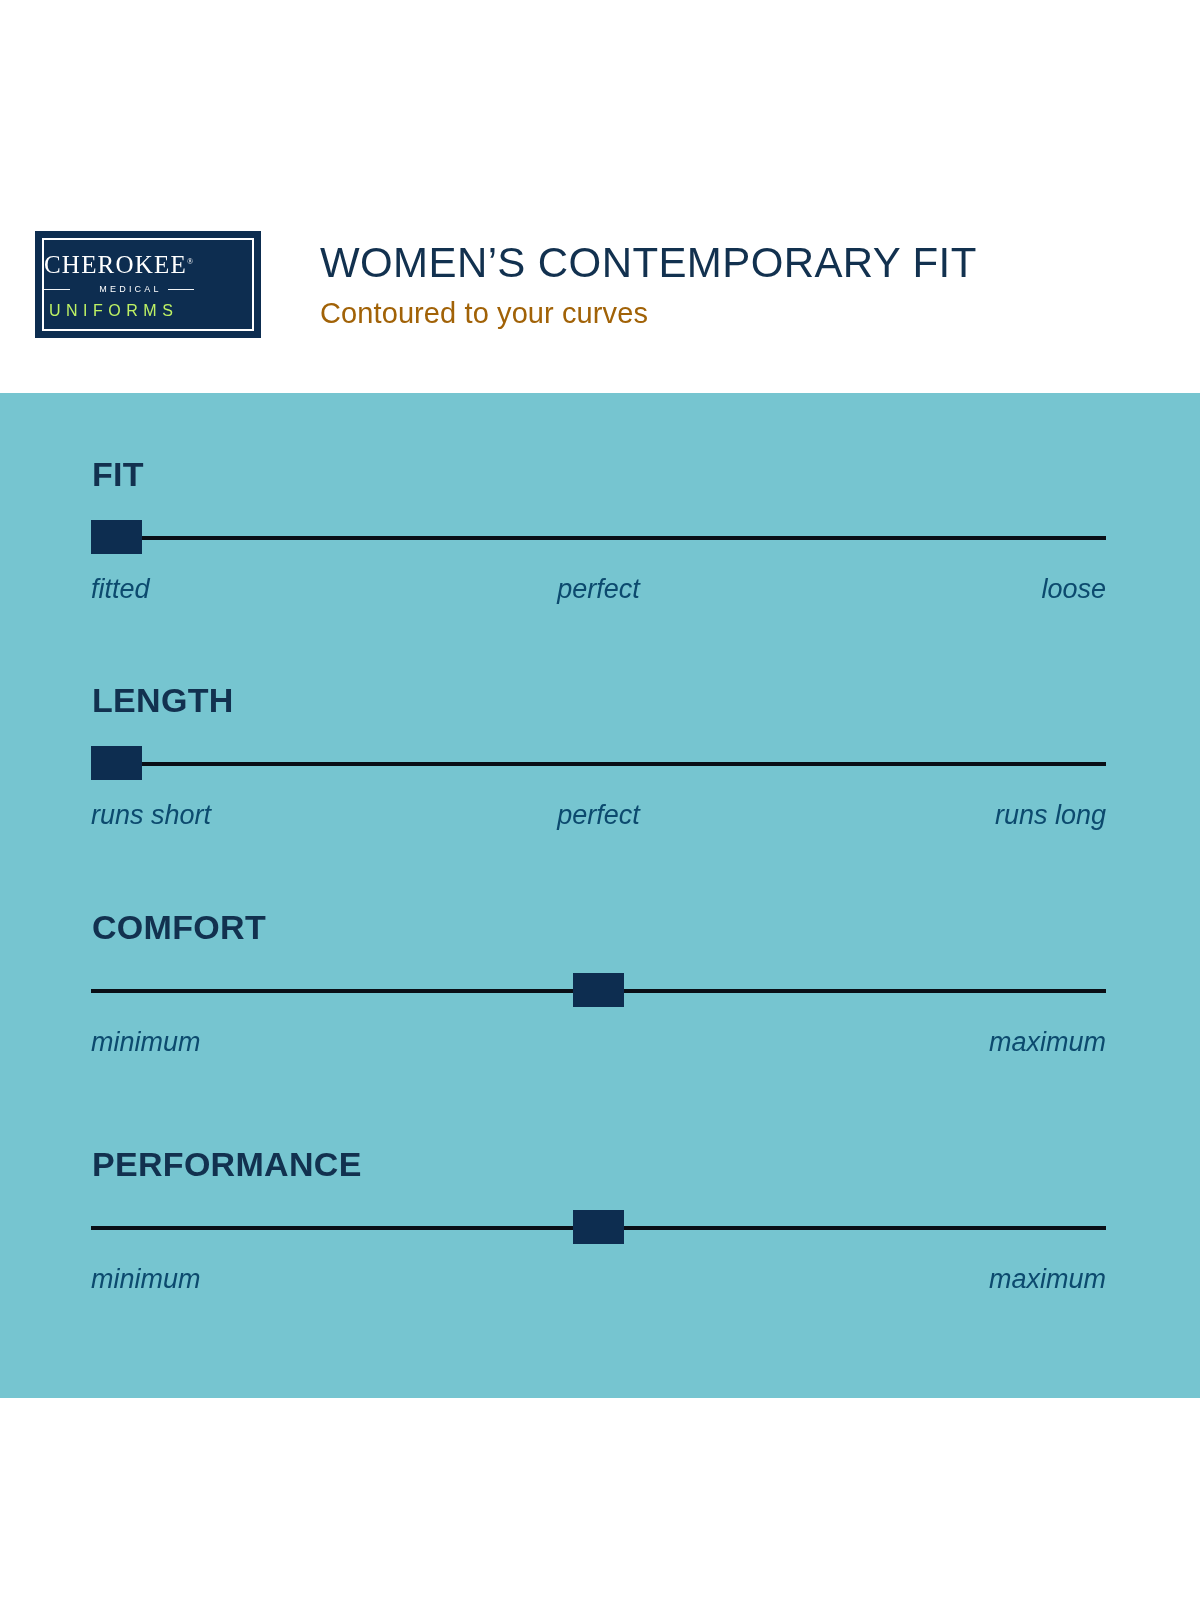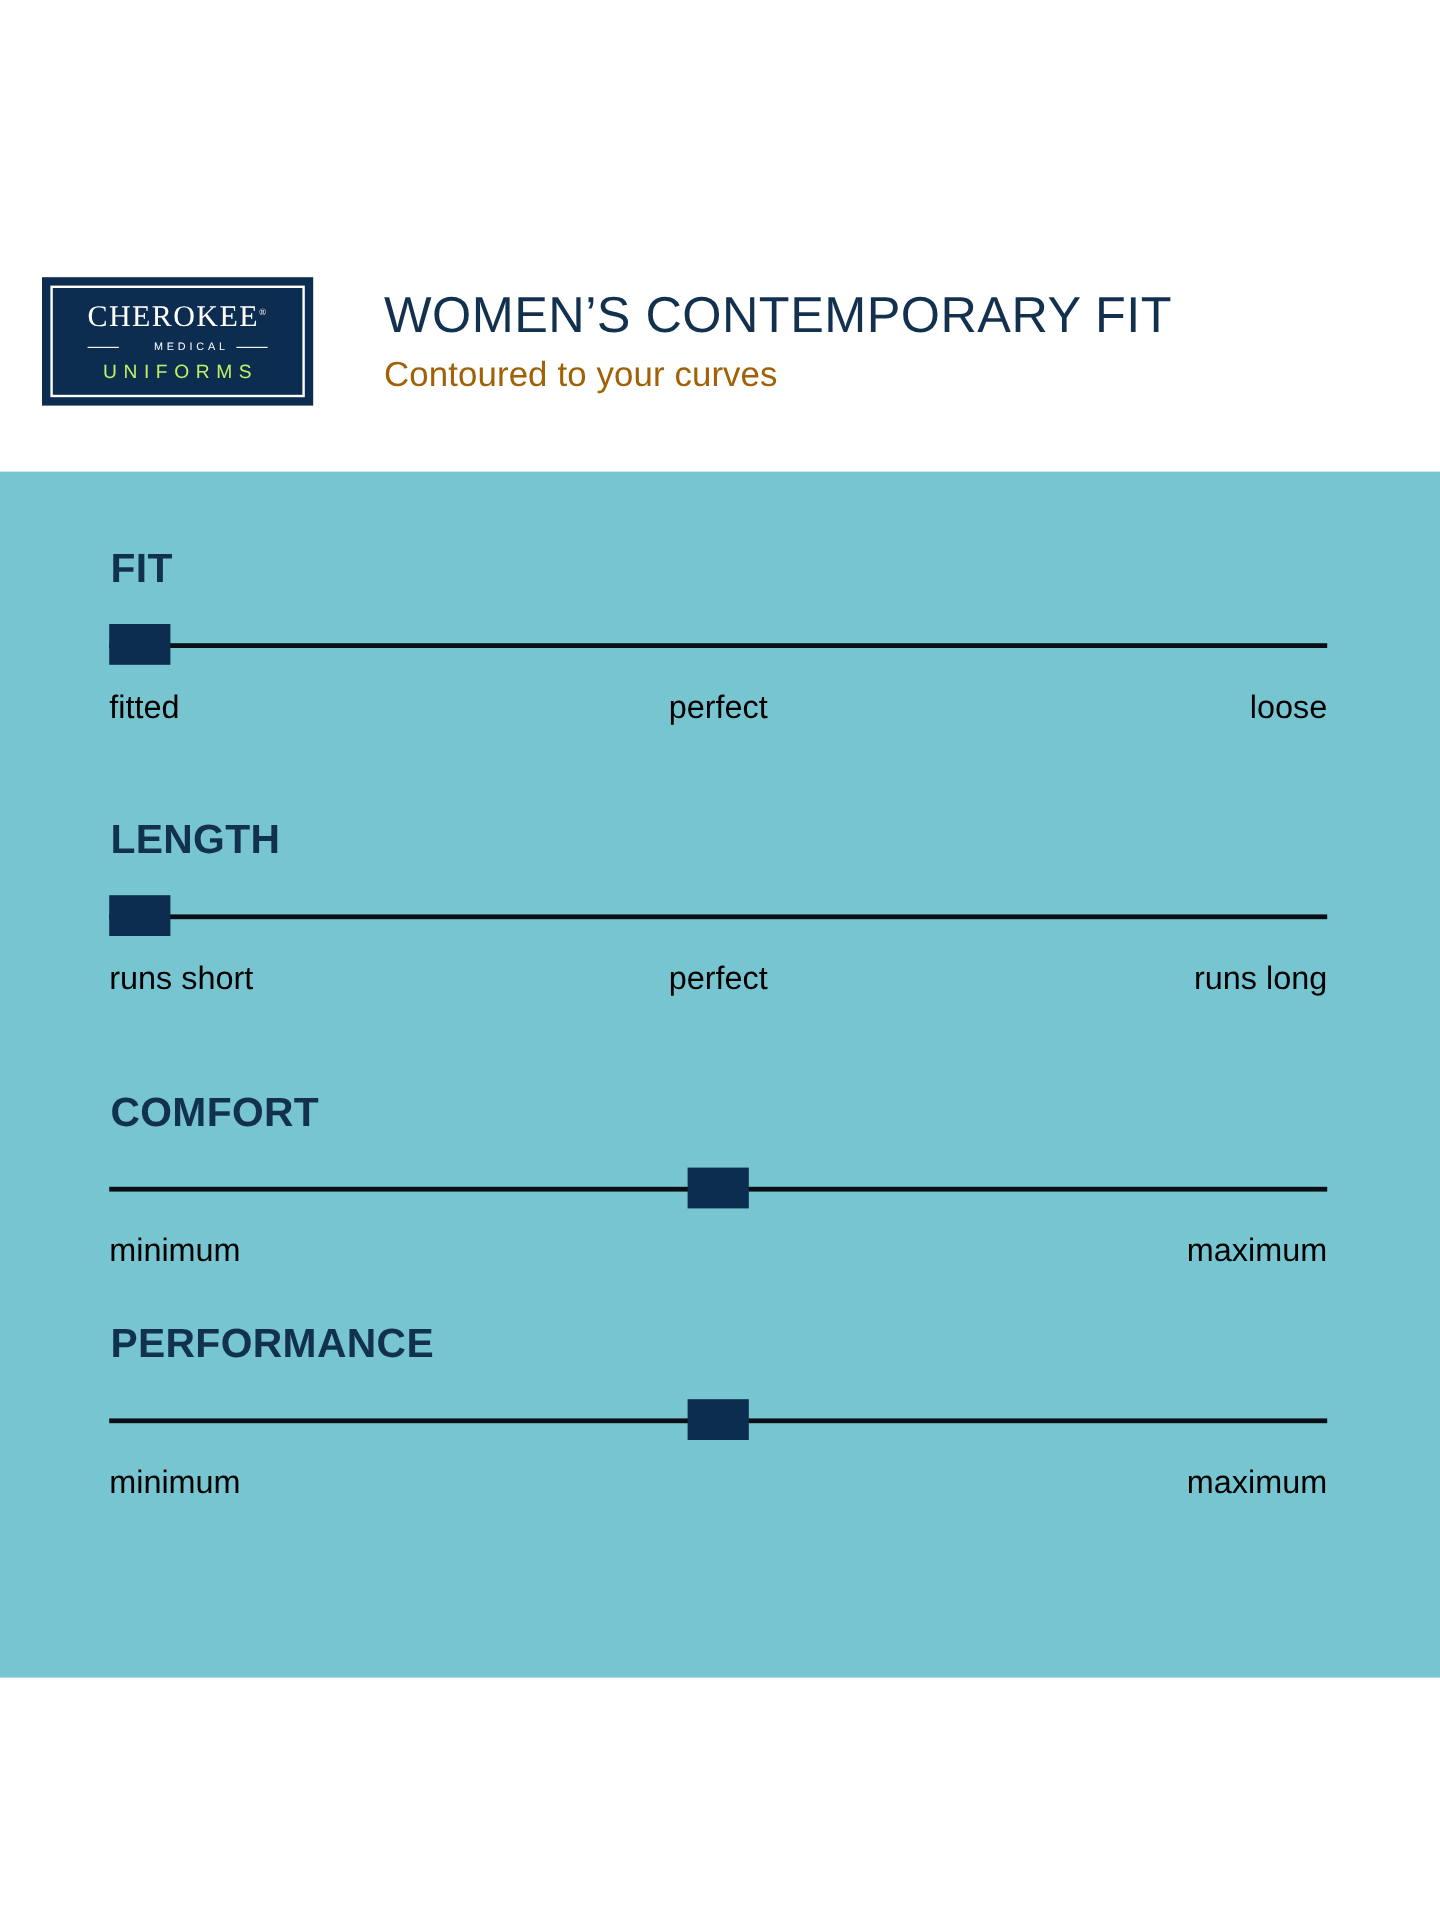--- a/index.html
+++ b/index.html
@@ -37,21 +37,21 @@
     box-sizing: border-box;
     padding: 7px;
   }
   .logo-inner {
     width: 100%;
     height: 100%;
     border: 2px solid #ffffff;
     box-sizing: border-box;
     display: flex;
     flex-direction: column;
-    align-items: center;
+    align-items: flex-start;
     justify-content: center;
     padding-top: 2px;
   }
   .logo-word {
     font-family: "Liberation Serif", "DejaVu Serif", serif;
     color: #ffffff;
     font-size: 25px;
     letter-spacing: 1.2px;
     line-height: 1;
     white-space: nowrap;
@@ -129,21 +129,21 @@
 
   
   .slider-block {
     position: absolute;
     left: 91px;
     width: 1015px;
   }
   .slider-block[data-idx="0"] { top: 64px; }
   .slider-block[data-idx="1"] { top: 290px; }
   .slider-block[data-idx="2"] { top: 517px; }
-  .slider-block[data-idx="3"] { top: 710px; }
+  .slider-block[data-idx="3"] { top: 754px; }
 
   .slider-label {
     font-size: 34px;
     font-weight: bold;
     color: #12314f;
     letter-spacing: 0.3px;
     line-height: 1;
     margin: 0 0 29px 1px;
     white-space: nowrap;
   }
@@ -175,23 +175,24 @@
     position: relative;
     width: 1015px;
     height: 34px;
     margin-top: 21px;
   }
   .scale-label {
     position: absolute;
     top: 0;
     font-size: 27px;
     font-weight: normal;
-    color: #000000;
+    color: #0c4a6e;
     line-height: 1.1;
     white-space: nowrap;
+    font-style: italic;
   }
   .scale-label.align-left   { left: 0; }
   .scale-label.align-center { left: 50%; transform: translateX(-50%); }
   .scale-label.align-right  { right: 0; }
 
   
 </style>
 </head>
 <body>
 

